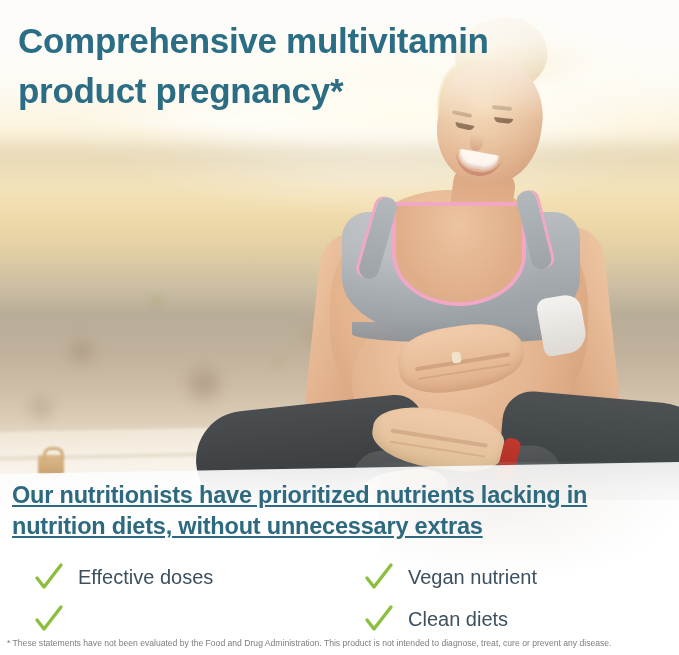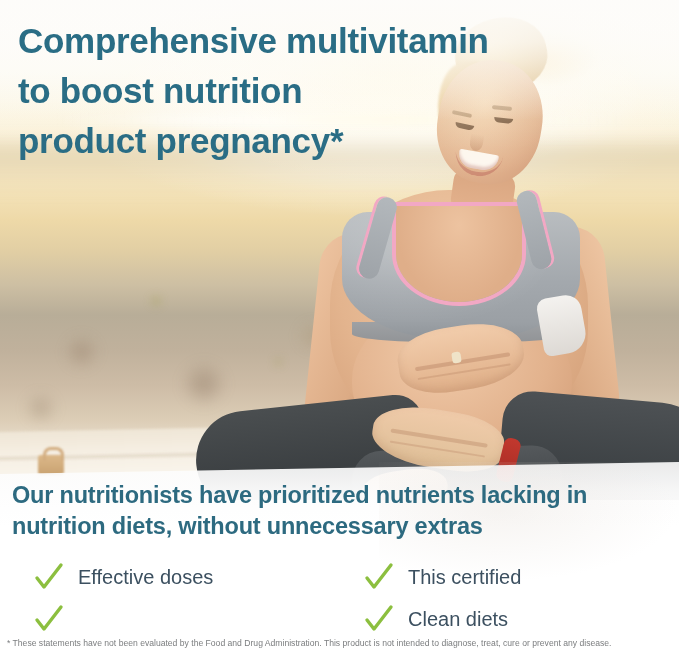--- a/index.html
+++ b/index.html
@@ -321,21 +321,21 @@
   }
 
   .subhead{
     position:absolute;left:12px;top:480px;width:660px;z-index:7;
     color:#2d6a80;
     font-size:23.5px;
     font-weight:bold;
     line-height:31px;
     letter-spacing:-.2px;
   }
-  .subhead div{white-space:nowrap;}
+  .subhead div{white-space:nowrap;text-decoration:underline;}
 
   .features{
     position:absolute;left:34px;top:556px;width:640px;z-index:7;
     display:grid;
     grid-template-columns:330px 310px;
     grid-auto-rows:42px;
     align-items:center;
   }
   .feature{display:flex;align-items:center;gap:14px;}
   .check{width:30px;height:30px;flex:0 0 30px;display:block;}
@@ -402,21 +402,20 @@
       <div class="hand-bot"></div>
       <div class="bracelet"></div>
     </div>
 
     <div class="sunwash"></div>
     <div class="topfade"></div>
   </div>
 
   <div class="headline">
     <div>Comprehensive multivitamin</div>
-    <div>to boost nutrition</div>
     <div>product pregnancy*</div>
   </div>
 
   <div class="panel"></div>
   <div class="panel-ghost"></div>
 
   <div class="subhead">
     <div>Our nutritionists have prioritized nutrients lacking in</div>
     <div>nutrition diets, without unnecessary extras</div>
   </div>
@@ -427,21 +426,21 @@
       <svg class="check" viewBox="0 0 30 30">
         <path d="M3 16 L10 25 L27 3" fill="none" stroke="#8cbf3f" stroke-width="3.4" stroke-linecap="round" stroke-linejoin="round"></path>
       </svg>
       <span class="feature-label">Effective doses</span>
     </div>
 
     <div class="feature">
       <svg class="check" viewBox="0 0 30 30">
         <path d="M3 16 L10 25 L27 3" fill="none" stroke="#8cbf3f" stroke-width="3.4" stroke-linecap="round" stroke-linejoin="round"></path>
       </svg>
-      <span class="feature-label">This certified</span>
+      <span class="feature-label">Vegan nutrient</span>
     </div>
 
     <div class="feature">
       <svg class="check" viewBox="0 0 30 30">
         <path d="M3 16 L10 25 L27 3" fill="none" stroke="#8cbf3f" stroke-width="3.4" stroke-linecap="round" stroke-linejoin="round"></path>
       </svg>
     </div>
 
     <div class="feature">
       <svg class="check" viewBox="0 0 30 30">

